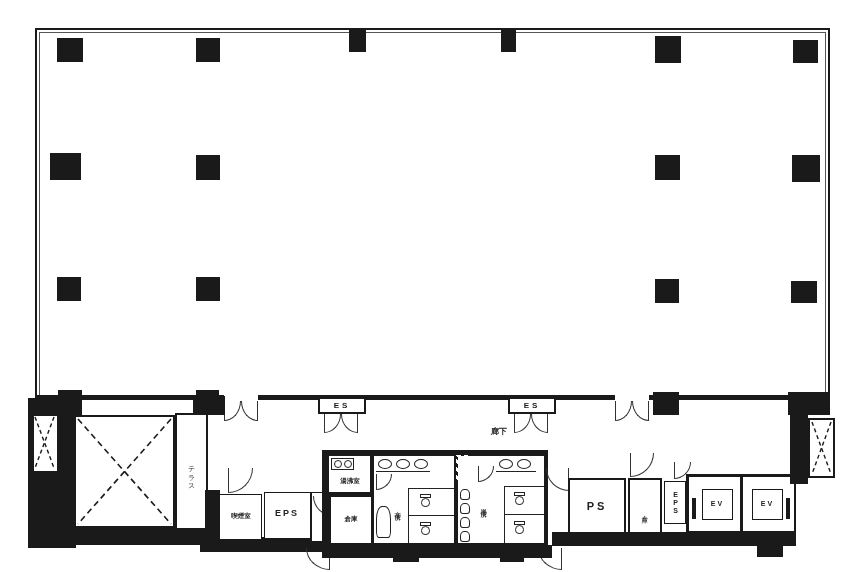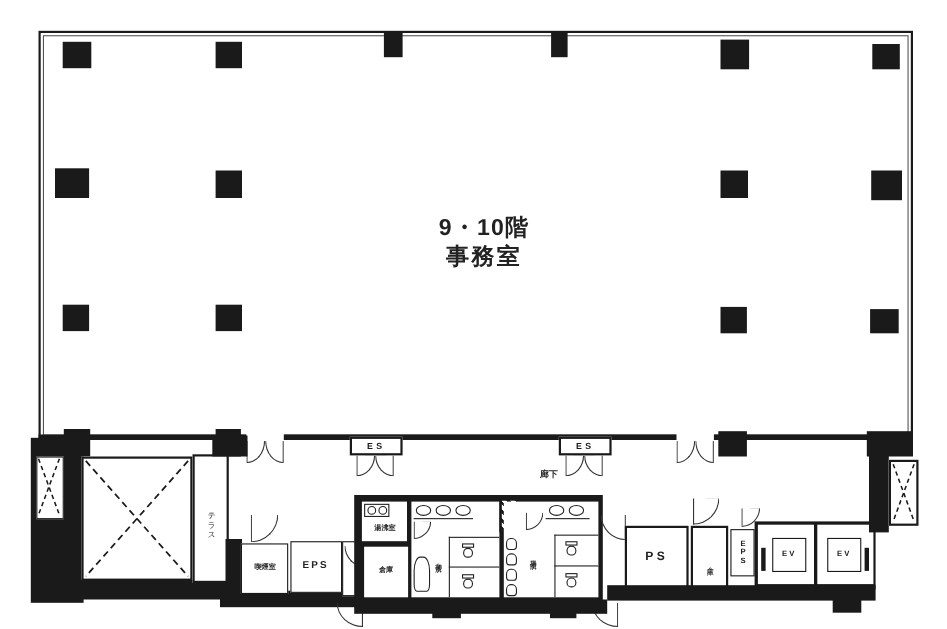--- a/index.html
+++ b/index.html
@@ -36,22 +36,20 @@
   .esbox{position:absolute;background:#fff;border:2.5px solid #1a1a1a;box-sizing:border-box;
          display:flex;align-items:center;justify-content:center;font-weight:bold;}
 </style>
 </head>
 <body>
 
 <div class="plan">
 
   <div class="office"></div>
 
-  <div class="lbl" style="left:360px;top:196px;width:160px;font-size:21px;letter-spacing:1px;">9・10階</div>
-  <div class="lbl" style="left:360px;top:222px;width:160px;font-size:21px;letter-spacing:2px;">事務室</div>
 
   <div class="col" style="left:57px;top:38px;width:26px;height:24px;"></div>
   <div class="col" style="left:196px;top:38px;width:24px;height:24px;"></div>
   <div class="col" style="left:349px;top:30px;width:17px;height:22px;"></div>
   <div class="col" style="left:501px;top:30px;width:15px;height:22px;"></div>
   <div class="col" style="left:655px;top:36px;width:26px;height:27px;"></div>
   <div class="col" style="left:793px;top:40px;width:25px;height:23px;"></div>
 
   <div class="col" style="left:50px;top:153px;width:31px;height:27px;"></div>
   <div class="col" style="left:196px;top:155px;width:24px;height:25px;"></div>

